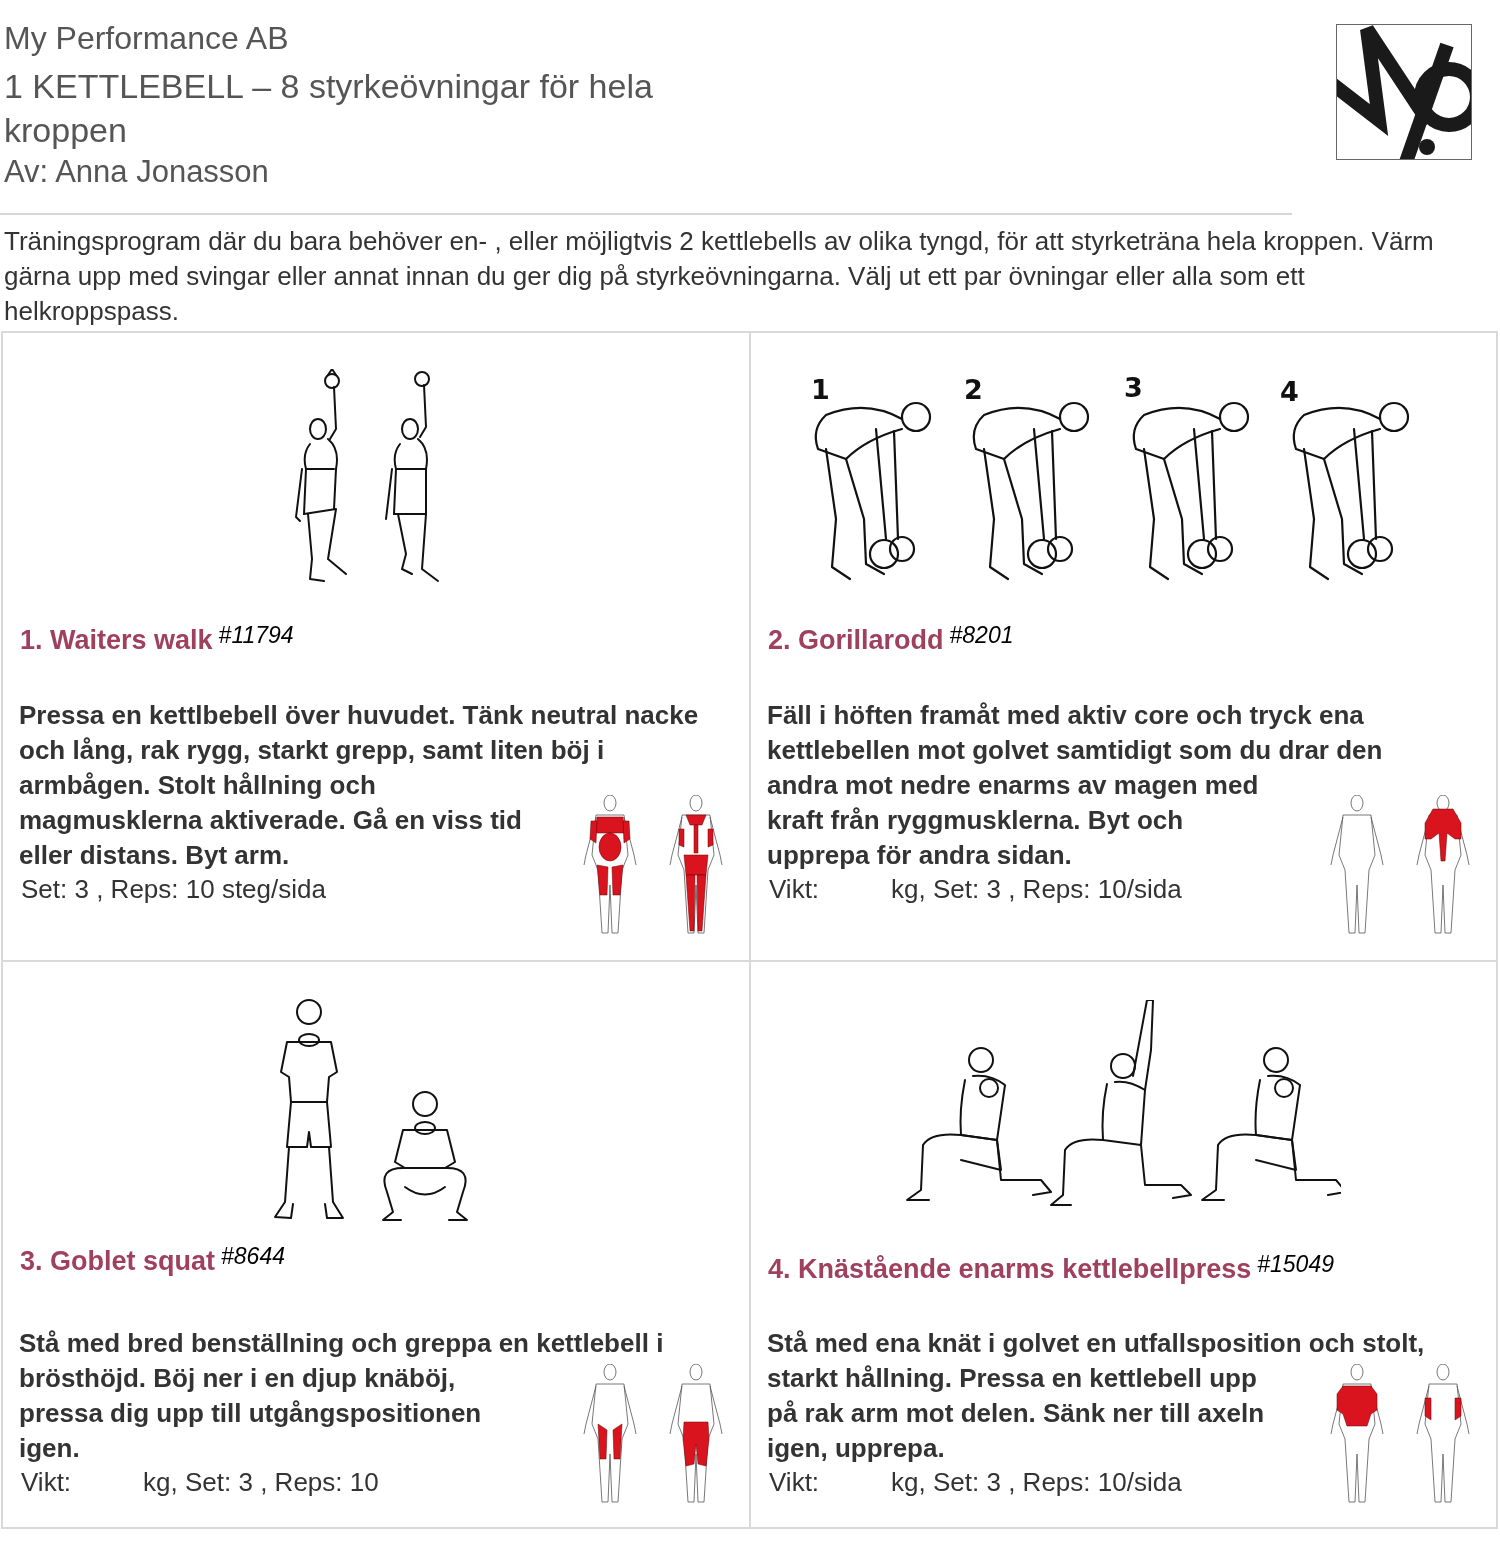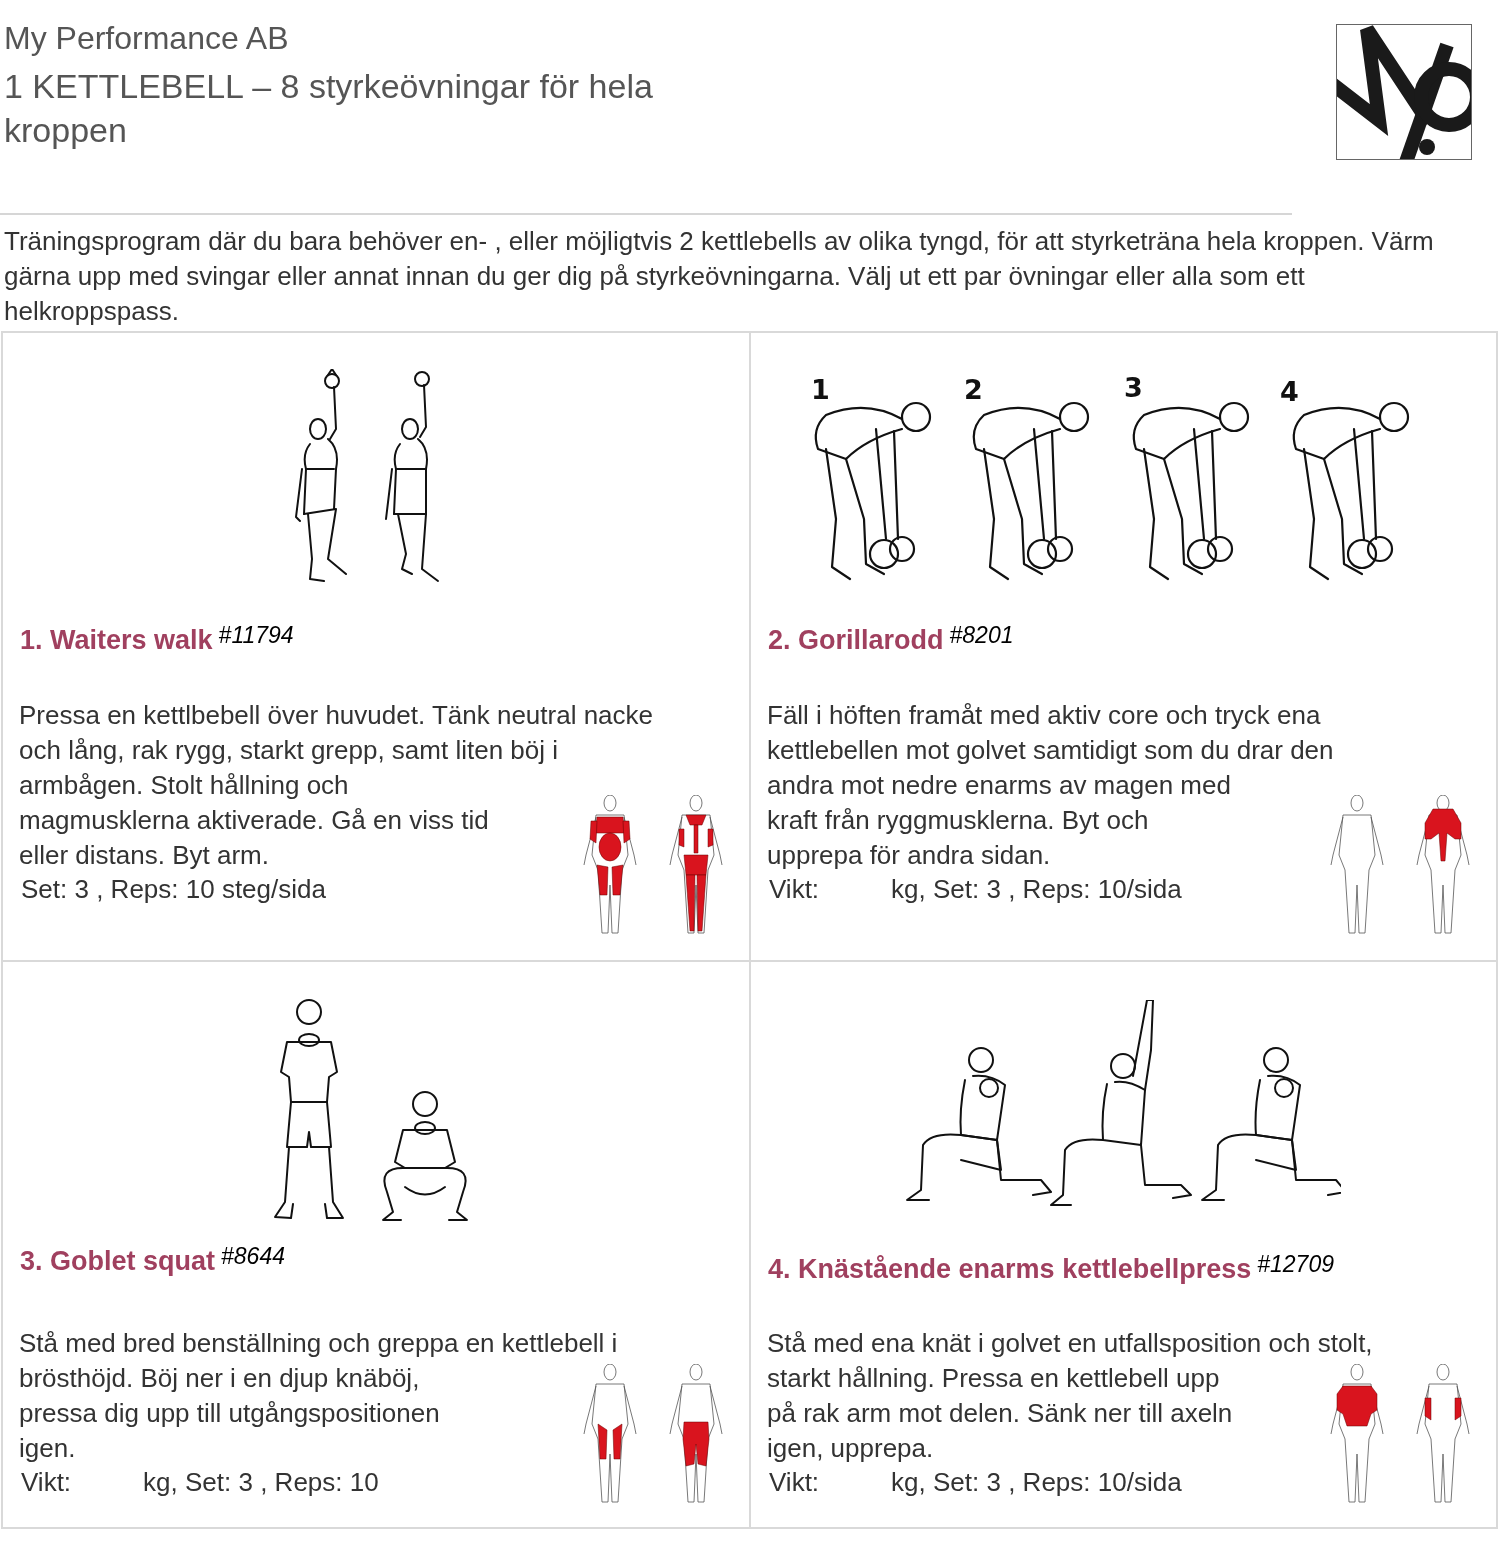--- a/index.html
+++ b/index.html
@@ -19,32 +19,33 @@
           grid-template-columns:748px 747px; grid-template-rows:629px 565px; }
   .cell { position:relative; box-sizing:border-box; }
   .cell.c0 { border-right:2px solid #d9d9d9; border-bottom:2px solid #d9d9d9; }
   .cell.c1 { border-bottom:2px solid #d9d9d9; }
   .cell.c2 { border-right:2px solid #d9d9d9; }
   .illus { position:absolute; }
   .title-row { position:absolute; left:17px; white-space:nowrap; }
   .ex-title { font-size:27px; font-weight:bold; color:#a0405f; }
   .ex-id { font-size:23px; font-style:italic; color:#000000; margin-left:6px; position:relative; top:-6px; }
   .desc { position:absolute; left:16px; font-size:26px; line-height:35px; color:#333; margin:0; }
-  .desc span { display:block; white-space:nowrap; }
+  .desc span { display:block; white-space:nowrap;font-weight:bold; }
   .params { position:absolute; left:18px; font-size:26px; font-weight:normal; color:#333; white-space:nowrap; }
   .params .gap { display:inline-block; width:72px; }
   .muscles { position:absolute; width:150px; height:140px; }
   .step-num { font-family:"DejaVu Sans", sans-serif; font-weight:bold; font-size:27px; fill:#111; }
 </style>
 </head>
 <body>
 
 <div class="header">
   <h1 class="company">My Performance AB</h1>
   <h2 class="subtitle">1 KETTLEBELL – 8 styrkeövningar för hela kroppen</h2>
+  <div class="author">Av: Anna Jonasson</div>
 </div>
 
 <div class="logo">
   <svg width="136" height="136" viewBox="0 0 136 136">
     <g fill="none" stroke="#1a1a1a" stroke-width="14" stroke-linecap="butt">
       <polyline points="-6,58 42,95 30,4 92,98"></polyline>
       <line x1="110" y1="20" x2="68" y2="140"></line>
       <circle cx="112" cy="72" r="28"></circle>
     </g>
     <circle cx="90" cy="122" r="8" fill="#1a1a1a"></circle>
@@ -251,21 +252,21 @@
         <circle cx="222" cy="66" r="12"></circle>
         <path d="M232 76 L246 0 L252 0 L250 50 L244 90"></path>
         <path d="M206 84 Q200 112 202 140 L240 145 L244 90 Q228 80 214 82"></path>
         <path d="M202 140 Q172 137 164 150 L162 195 L150 205 L170 205"></path>
         <path d="M240 145 L244 185 L280 185 L290 195 L272 198"></path>
         <use href="#kneel" x="295"></use>
       </g>
     </svg>
 
     <div class="title-row" style="top:292px;">
-      <span class="ex-title">4. Knästående enarms kettlebellpress</span><span class="ex-id">#12709</span>
+      <span class="ex-title">4. Knästående enarms kettlebellpress</span><span class="ex-id">#15049</span>
     </div>
     <div class="desc" style="top:364px;">
       <span>Stå med ena knät i golvet en utfallsposition och stolt,</span>
       <span>starkt hållning. Pressa en kettlebell upp</span>
       <span>på rak arm mot delen. Sänk ner till axeln</span>
       <span>igen, upprepa.</span>
     </div>
     <div class="params" style="top:505px;">
       <span>Vikt:</span><span class="gap"></span><span>kg, Set: 3 , Reps: 10/sida</span>
     </div>

